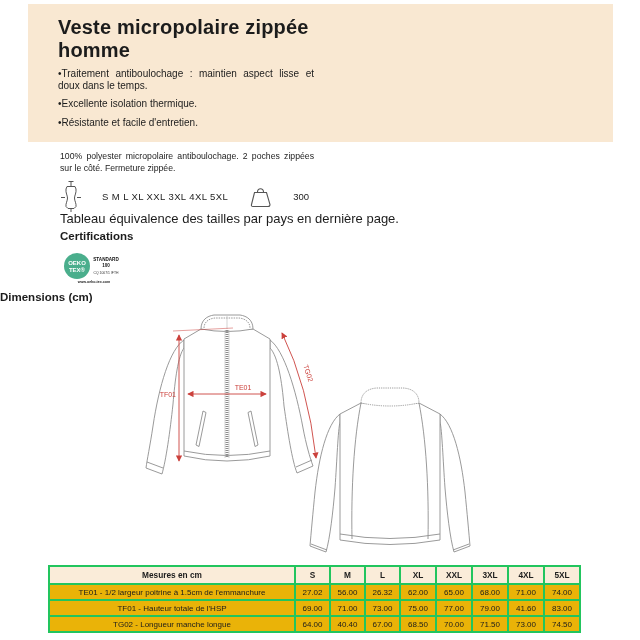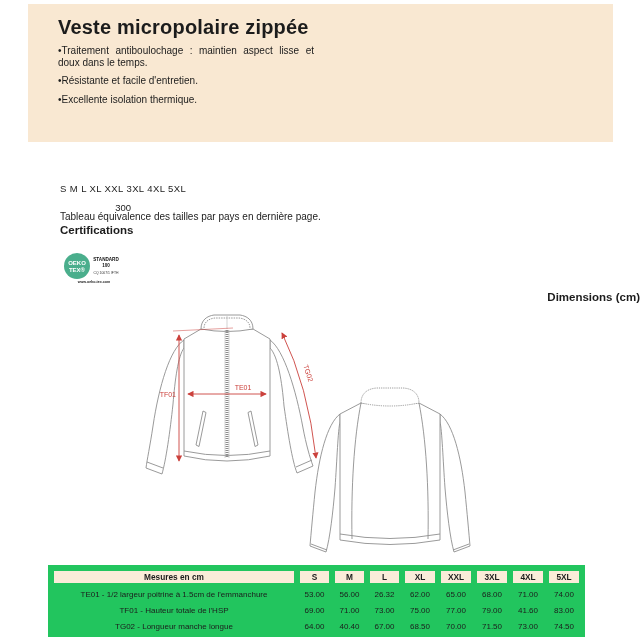--- a/index.html
+++ b/index.html
@@ -17,67 +17,69 @@
 
   
   .hero{position:absolute;left:28px;top:4px;width:585px;height:138px;background:var(--hero-bg);}
   .hero-inner{position:absolute;left:30px;top:12px;width:256px;}
   .hero-title{font-size:20px;font-weight:bold;line-height:23px;letter-spacing:.2px;}
   .hero-bullets{margin-top:6px;}
   .hero-bullets p{font-size:10px;line-height:11.5px;text-align:justify;margin-bottom:7px;}
 
   
   .composition{position:absolute;left:60px;top:150px;width:254px;font-size:8.7px;line-height:12px;text-align:justify;}
-  .sizes-row{position:absolute;left:60px;top:179px;height:34px;display:flex;align-items:center;gap:4px;flex-direction:column;}
+  .sizes-row{position:absolute;left:60px;top:179px;height:34px;display:flex;align-items:center;gap:20px;}
   .sizes-text{font-size:9.5px;letter-spacing:.4px;}
   .grammage-text{font-size:9.5px;text-align:center;}
-  .size-note{position:absolute;left:60px;top:211px;font-size:10px;}
-
-  
-  .cert-heading{position:absolute;left:60px;top:224px;font-size:11.5px;font-weight:bold;}
+  .size-note{position:absolute;left:60px;top:211px;font-size:13px;}
+
+  
+  .cert-heading{position:absolute;left:60px;top:230px;font-size:11.5px;font-weight:bold;}
   .oeko-logo{position:absolute;left:63px;top:252px;}
 
   
-  .dim-heading{position:absolute;left:0;top:291px;width:640px;text-align:right;font-size:11.5px;font-weight:bold;}
+  .dim-heading{position:absolute;left:0;top:291px;width:640px;text-align:left;font-size:11.5px;font-weight:bold;}
   .diagram{position:absolute;left:100px;top:308px;}
 
   .garment path, .garment line{stroke:var(--garment-stroke);stroke-width:.9;fill:#fff;}
   .garment .nofill{fill:none;}
   .garment .zip-teeth{stroke:#8c8c8c;stroke-width:3;stroke-dasharray:1,1;fill:none;}
   .garment .zip-edge{stroke:#b5b5b5;stroke-width:.6;fill:none;}
   .dim-line{stroke:var(--accent-red);stroke-width:.9;fill:none;}
   .dim-hair{stroke:var(--accent-red);stroke-width:.5;fill:none;}
   .dim-label{fill:var(--accent-red);font-family:"Liberation Sans",sans-serif;font-size:7px;}
   .arrowhead{fill:var(--accent-red);}
 
   
   .size-table{position:absolute;left:48px;top:565px;border-collapse:collapse;table-layout:fixed;width:531px;}
-  .size-table th,.size-table td{border:6px solid #22c55e;text-align:center;vertical-align:middle;font-size:8px;padding:0;}
+  .size-table th,.size-table td{border:2px solid #22c55e;text-align:center;vertical-align:middle;font-size:8px;padding:0;}
   .size-table th{background:var(--table-header-bg);font-weight:bold;height:18px;font-size:8.3px;}
-  .size-table td{height:16px;background:#22c55e;}
+  .size-table td{height:16px;background:#eab308;}
   .logo-text{font-family:"Liberation Sans",sans-serif;}
 </style>
 </head>
 <body>
 
 <div class="page">
 
   <div class="hero">
     <div class="hero-inner">
       <div class="hero-title">
         <div>Veste micropolaire zippée</div>
+        <div>homme</div>
       </div>
       <div class="hero-bullets">
         <p>•Traitement antiboulochage : maintien aspect lisse et doux dans le temps.</p>
+        <p>•Excellente isolation thermique.</p>
         <p>•Résistante et facile d'entretien.</p>
-        <p>•Excellente isolation thermique.</p>
       </div>
     </div>
   </div>
 
+  <p class="composition">100% polyester micropolaire antiboulochage. 2 poches zippées sur le côté. Fermeture zippée.</p>
 
   <div class="sizes-row">
     <svg width="22" height="33" viewBox="0 0 22 33">
       <g fill="none" stroke="#555" stroke-width="1">
         <line x1="11" y1="1.5" x2="11" y2="6"></line>
         <line x1="8.5" y1="1.5" x2="13.5" y2="1.5"></line>
         <path d="M7,6.5 L15,6.5 L16,9 C16.5,13 14.5,15.5 14.5,18 C14.5,21 16.5,23.5 16,26.5 L14,28.5 L8,28.5 L6,26.5 C5.5,23.5 7.5,21 7.5,18 C7.5,15.5 5.5,13 6,9 Z"></path>
         <line x1="1" y1="17.5" x2="5" y2="17.5"></line>
         <line x1="17" y1="17.5" x2="21" y2="17.5"></line>
         <line x1="11" y1="28.5" x2="11" y2="32"></line>
@@ -176,21 +178,21 @@
           <th>XL</th>
           <th>XXL</th>
           <th>3XL</th>
           <th>4XL</th>
           <th>5XL</th>
         </tr>
       </thead>
     <tbody>
         <tr>
           <td>TE01 - 1/2 largeur poitrine à 1.5cm de l'emmanchure</td>
-          <td>53.00</td>
+          <td>27.02</td>
           <td>56.00</td>
           <td>26.32</td>
           <td>62.00</td>
           <td>65.00</td>
           <td>68.00</td>
           <td>71.00</td>
           <td>74.00</td>
         </tr>
         <tr>
           <td>TF01 - Hauteur totale de l'HSP</td>

